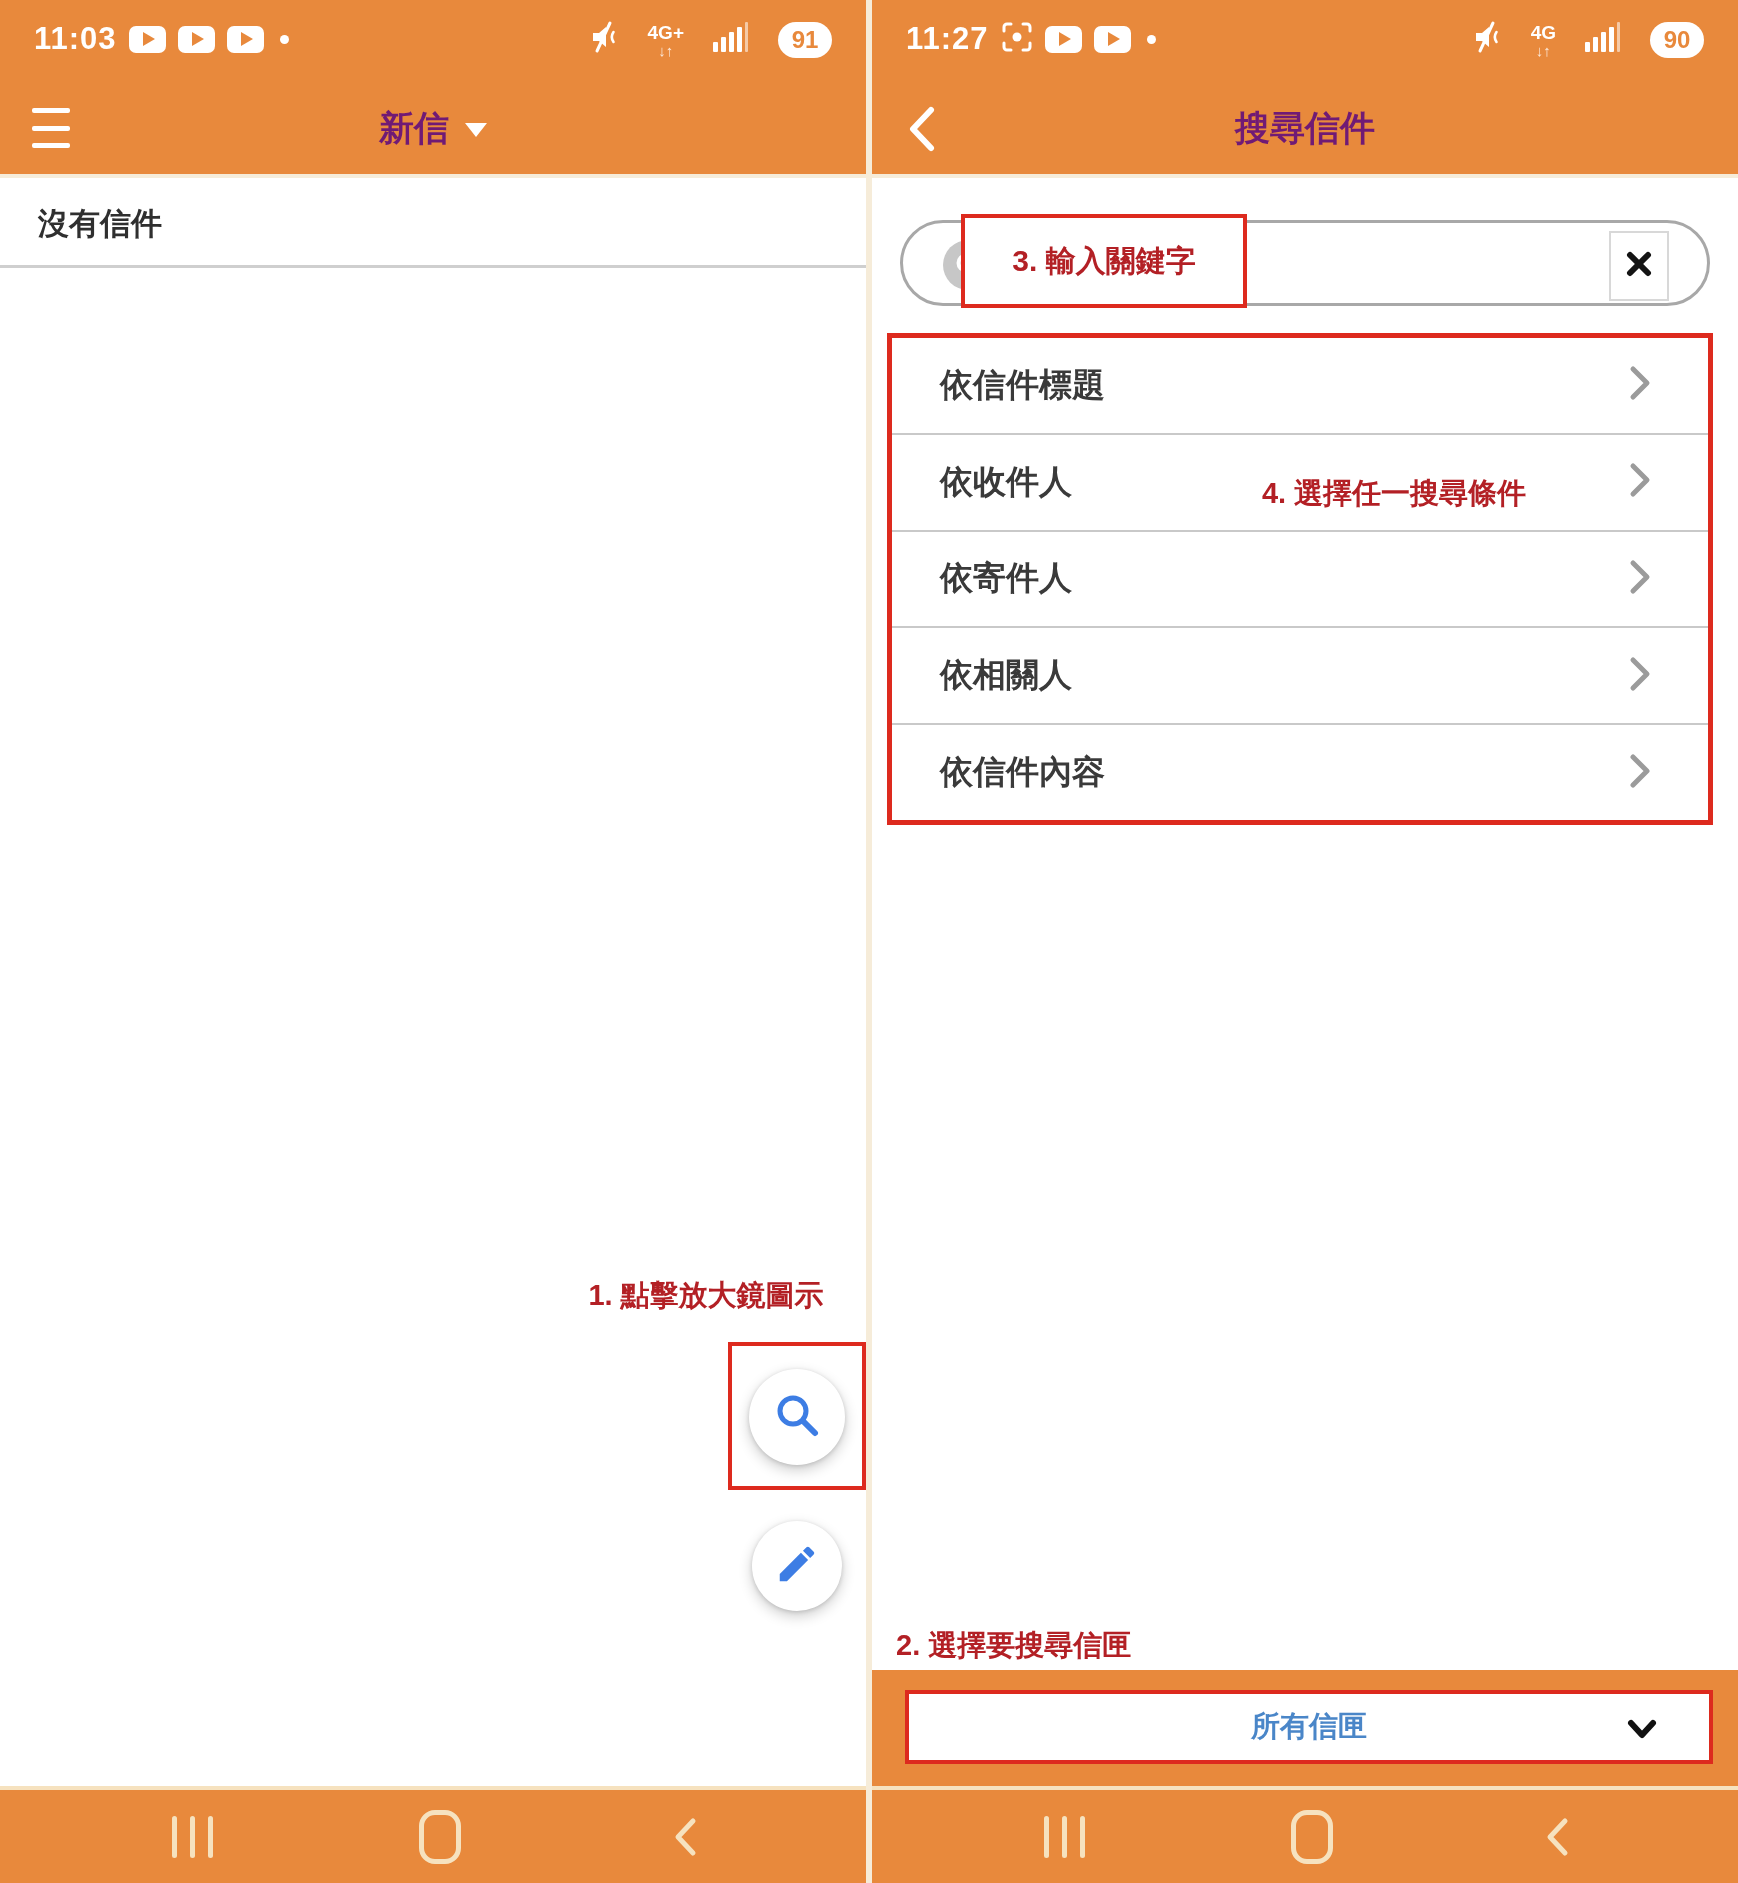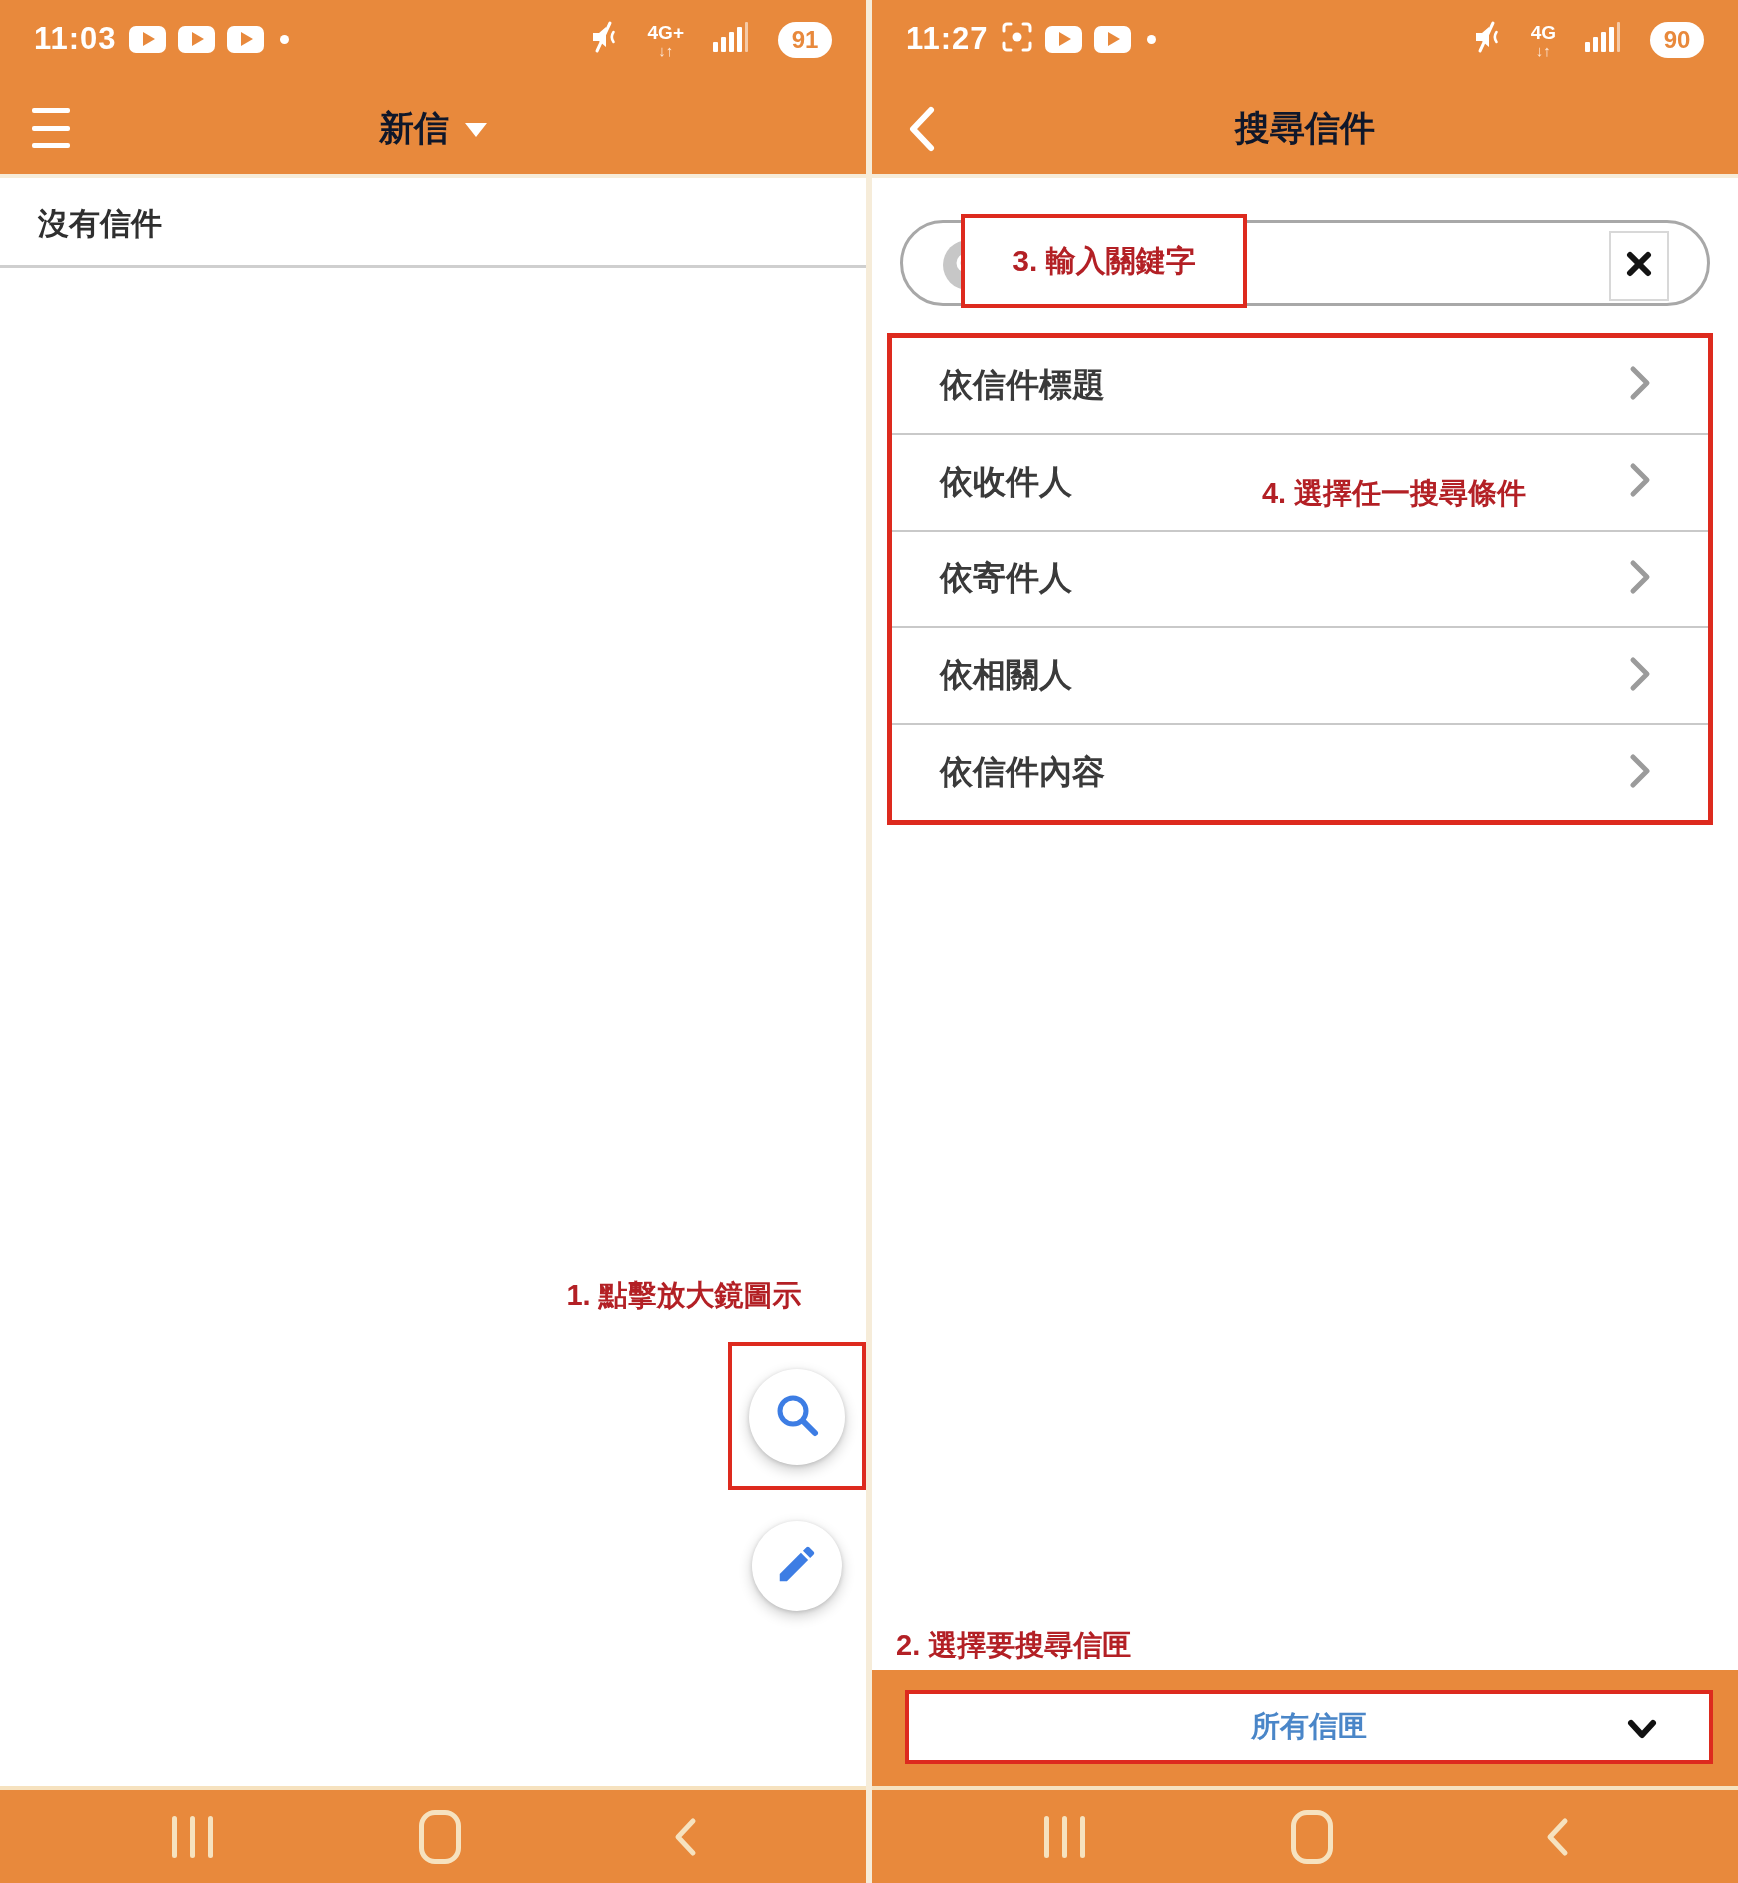--- a/index.html
+++ b/index.html
@@ -31,32 +31,32 @@
   .play-ico::after{content:"";border-left:12px solid var(--orange);border-top:7px solid transparent;border-bottom:7px solid transparent;margin-left:3px}
   .sb-dot{width:9px;height:9px;border-radius:50%;background:#fff;margin-left:4px}
   .net-stack{display:flex;flex-direction:column;align-items:center;line-height:1}
   .net-g{font-size:19px;font-weight:bold}
   .net-ud{font-size:15px;opacity:.8;margin-top:1px}
   .batt{min-width:54px;height:36px;background:#fff;border-radius:18px;display:flex;align-items:center;justify-content:center;
         color:var(--orange);font-size:24px;font-weight:bold;padding:0 8px}
 
   .appbar{position:absolute;top:78px;left:0;width:100%;height:100px}
   .appbar-title{position:absolute;left:0;top:0;width:100%;height:100%;display:flex;align-items:center;justify-content:center;
-        gap:16px;color:#0f172a;font-size:35px;font-weight:bold}
+        gap:16px;color:#701a75;font-size:35px;font-weight:bold}
   .tri-down{width:0;height:0;border-left:11px solid transparent;border-right:11px solid transparent;border-top:14px solid #fff;margin-top:4px}
   .hamburger{position:absolute;left:32px;top:30px;width:38px;height:40px;display:flex;flex-direction:column;justify-content:space-between;cursor:pointer}
   .hamburger span{display:block;width:38px;height:5px;background:#fff;border-radius:2px}
   .back-btn{position:absolute;left:30px;top:26px;width:40px;height:50px;display:flex;align-items:center;justify-content:center}
 
   
   .empty-row{position:absolute;top:182px;left:0;width:100%;height:86px;display:flex;align-items:center;
         padding-left:38px;font-size:31px;font-weight:bold;color:#2F2F2F;border-bottom:3px solid #CFCFCF}
 
   .annot{color:var(--redtxt);font-weight:bold;font-size:29px}
-  .annot1{position:absolute;left:444px;top:1276px;width:480px;text-align:center}
+  .annot1{position:absolute;left:466px;top:1276px;width:480px;text-align:center}
   .fab-red-box{position:absolute;left:728px;top:1342px;width:138px;height:148px;border:4px solid var(--redbox)}
   .fab{position:absolute;border-radius:50%;background:#fff;box-shadow:0 5px 14px rgba(0,0,0,.20),0 1px 4px rgba(0,0,0,.14);
        display:flex;align-items:center;justify-content:center;cursor:pointer}
   .fab-search{left:749px;top:1369px;width:96px;height:96px}
   .fab-compose{left:752px;top:1521px;width:90px;height:90px}
 
   
   .search-pill{position:absolute;left:28px;top:220px;width:810px;height:86px;border:3px solid #A8A8A8;border-radius:44px;background:#fff;display:flex;align-items:center}
   .search-circle{position:absolute;left:40px;top:17px;width:50px;height:50px;border-radius:50%;background:#C7C7C7;display:flex;align-items:center;justify-content:center}
   .clear-btn{position:absolute;right:38px;top:8px;width:60px;height:70px;border:2px solid #D8D8D8;background:#fff;display:flex;align-items:center;justify-content:center;cursor:pointer}

